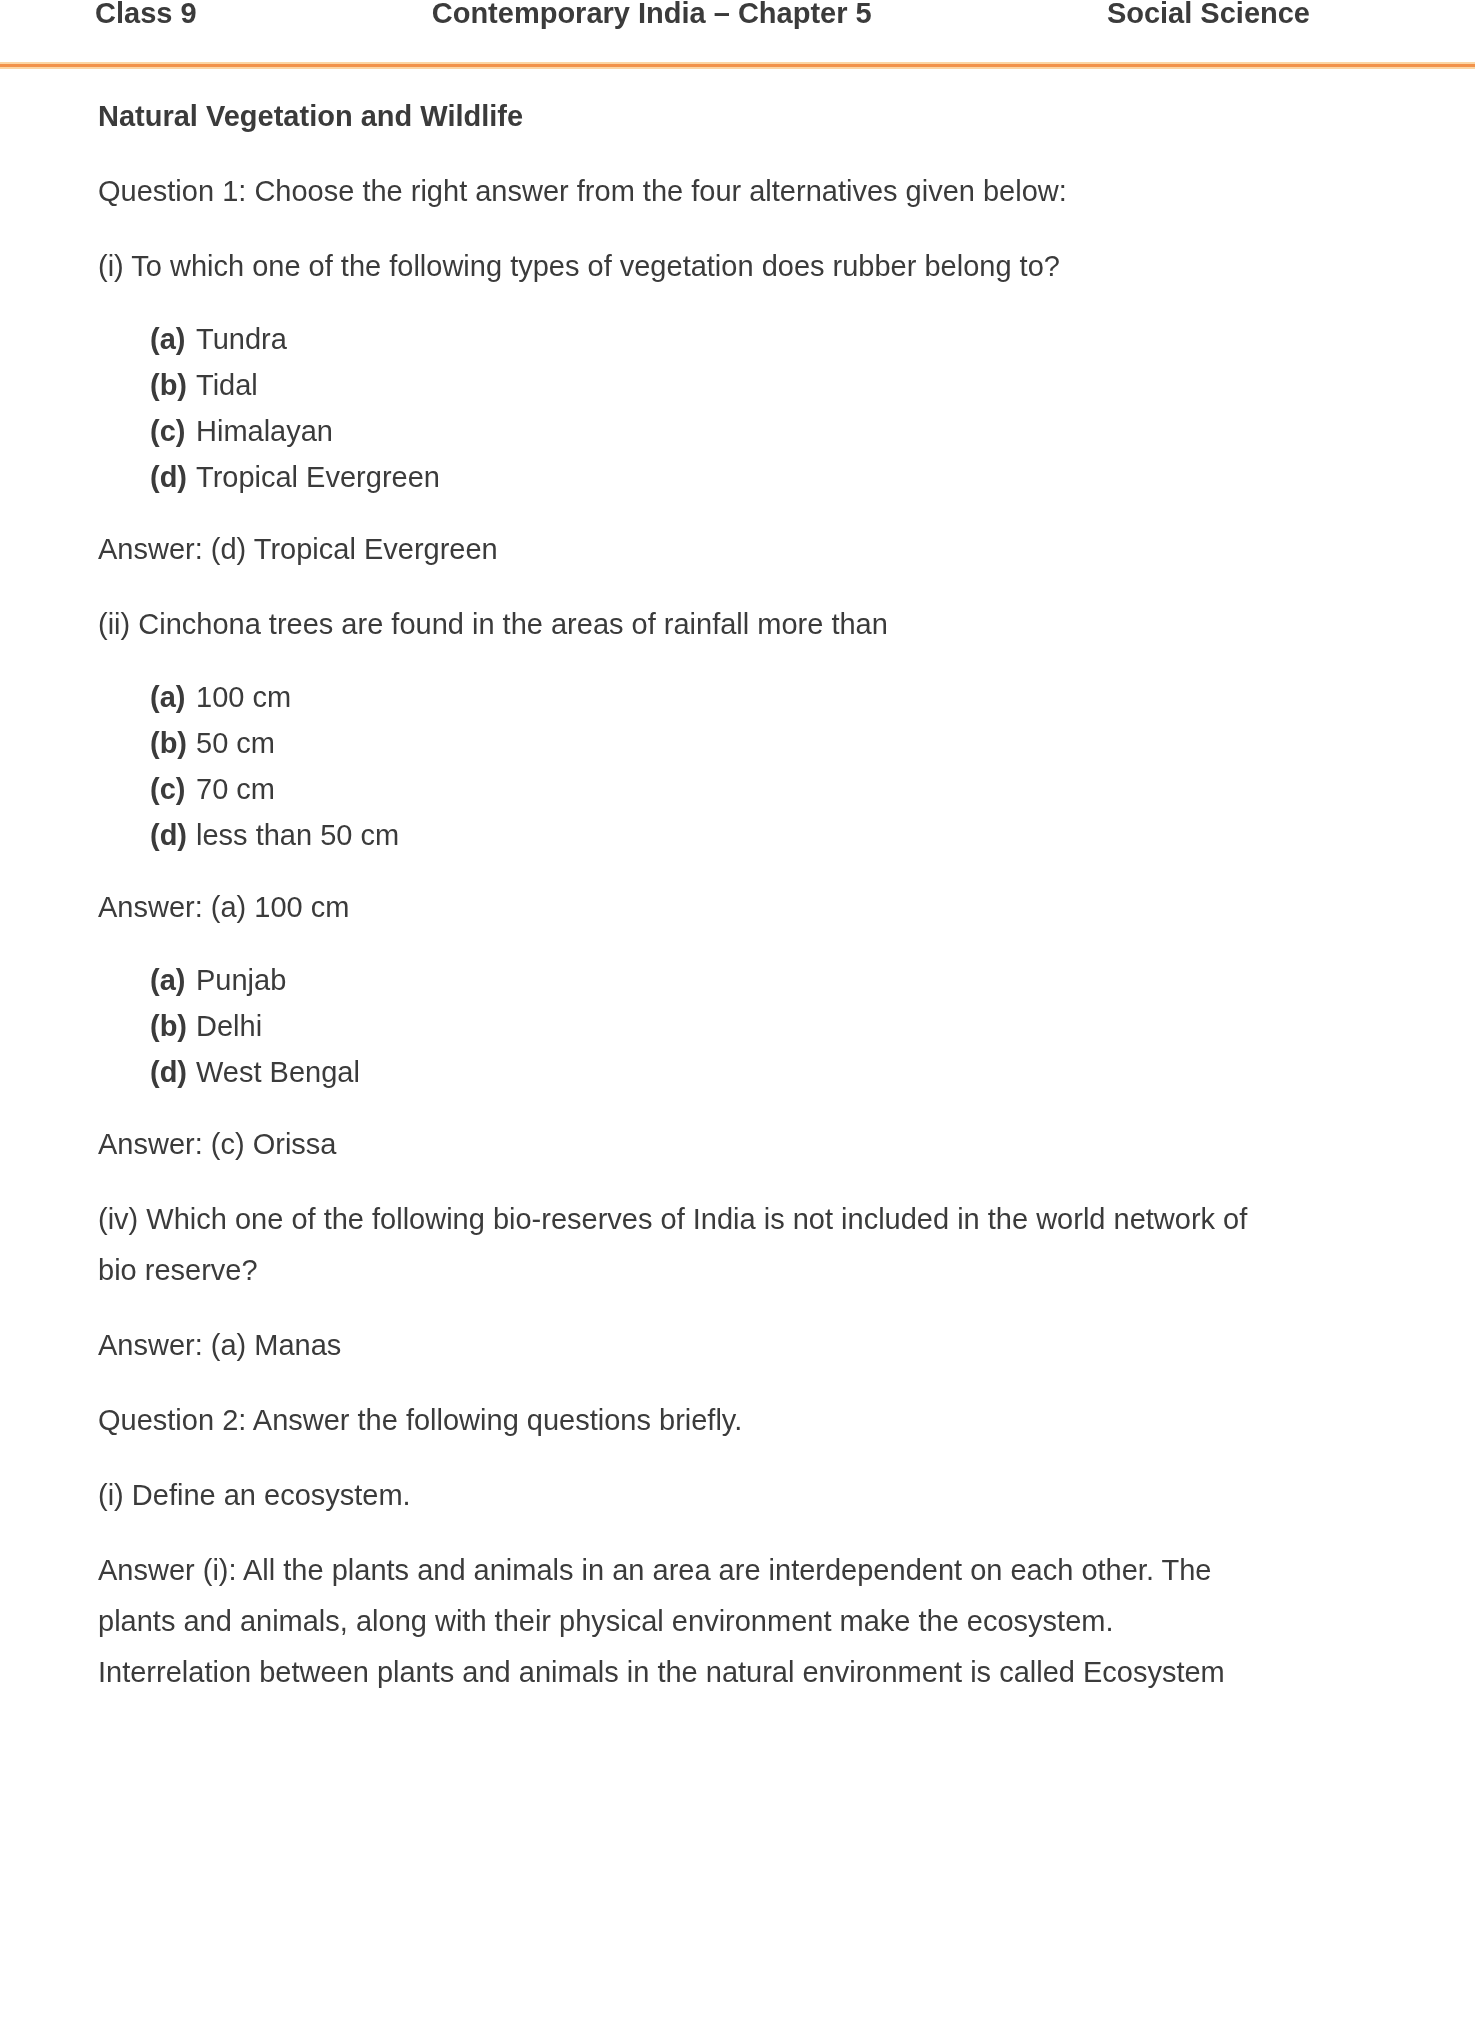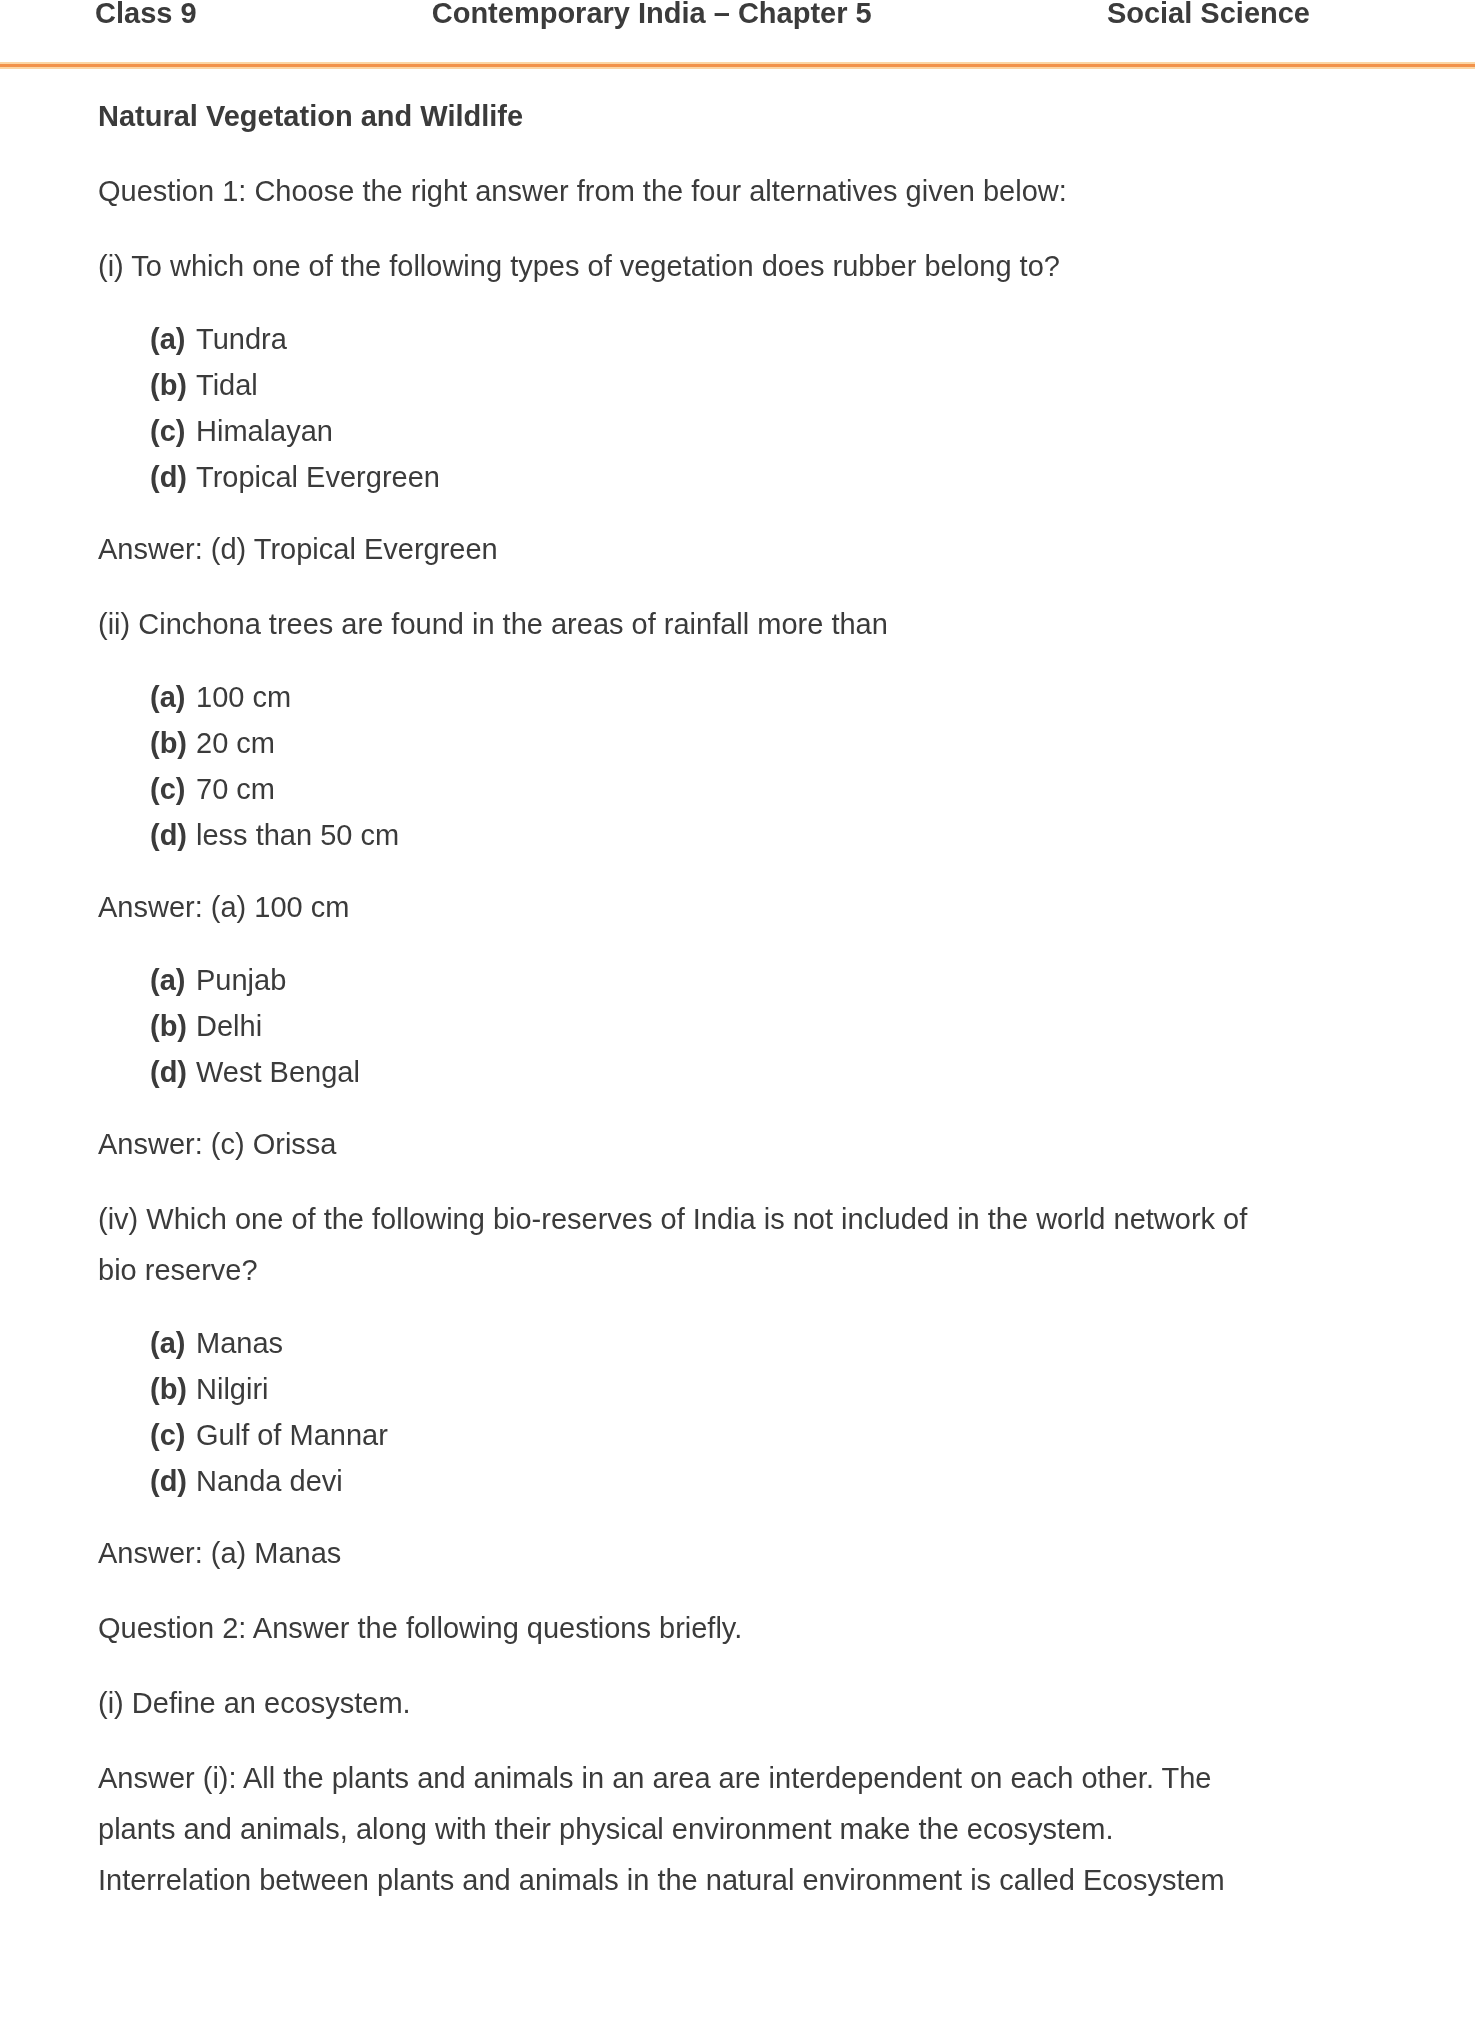--- a/index.html
+++ b/index.html
@@ -65,43 +65,37 @@
     <div><span class="opt-label">(a)</span><span>Tundra</span></div>
     <div><span class="opt-label">(b)</span><span>Tidal</span></div>
     <div><span class="opt-label">(c)</span><span>Himalayan</span></div>
     <div><span class="opt-label">(d)</span><span>Tropical Evergreen</span></div>
   </div>
   <div class="para"><b>Answer</b><span>: (d) Tropical Evergreen</span></div>
 
   <div class="para">(ii) Cinchona trees are found in the areas of rainfall more than</div>
   <div class="opts">
     <div><span class="opt-label">(a)</span><span>100 cm</span></div>
-    <div><span class="opt-label">(b)</span><span>20 cm</span></div>
+    <div><span class="opt-label">(b)</span><span>50 cm</span></div>
     <div><span class="opt-label">(c)</span><span>70 cm</span></div>
     <div><span class="opt-label">(d)</span><span>less than 50 cm</span></div>
   </div>
   <div class="para"><b>Answer</b><span>: (a) 100 cm</span></div>
 
   <div class="opts">
     <div><span class="opt-label">(a)</span><span>Punjab</span></div>
     <div><span class="opt-label">(b)</span><span>Delhi</span></div>
     <div><span class="opt-label">(d)</span><span>West Bengal</span></div>
   </div>
   <div class="para"><b>Answer</b><span>: (c) Orissa</span></div>
 
   <div class="para">
     <div class="line">(iv) Which one of the following bio-reserves of India is not included in the world network of</div>
     <div class="line">bio reserve?</div>
   </div>
-  <div class="opts">
-    <div><span class="opt-label">(a)</span><span>Manas</span></div>
-    <div><span class="opt-label">(b)</span><span>Nilgiri</span></div>
-    <div><span class="opt-label">(c)</span><span>Gulf of Mannar</span></div>
-    <div><span class="opt-label">(d)</span><span>Nanda devi</span></div>
-  </div>
   <div class="para"><b>Answer</b><span>: (a) Manas</span></div>
 
   <div class="para"><b>Question 2:</b><span> Answer the following questions briefly.</span></div>
 
   <div class="para">(i) Define an ecosystem.</div>
 
   <div class="para">
     <div class="line"><b>Answer</b><span> (i): All the plants and animals in an area are interdependent on each other. The</span></div>
     <div class="line">plants and animals, along with their physical environment make the ecosystem.</div>
     <div class="line">Interrelation between plants and animals in the natural environment is called Ecosystem</div>

